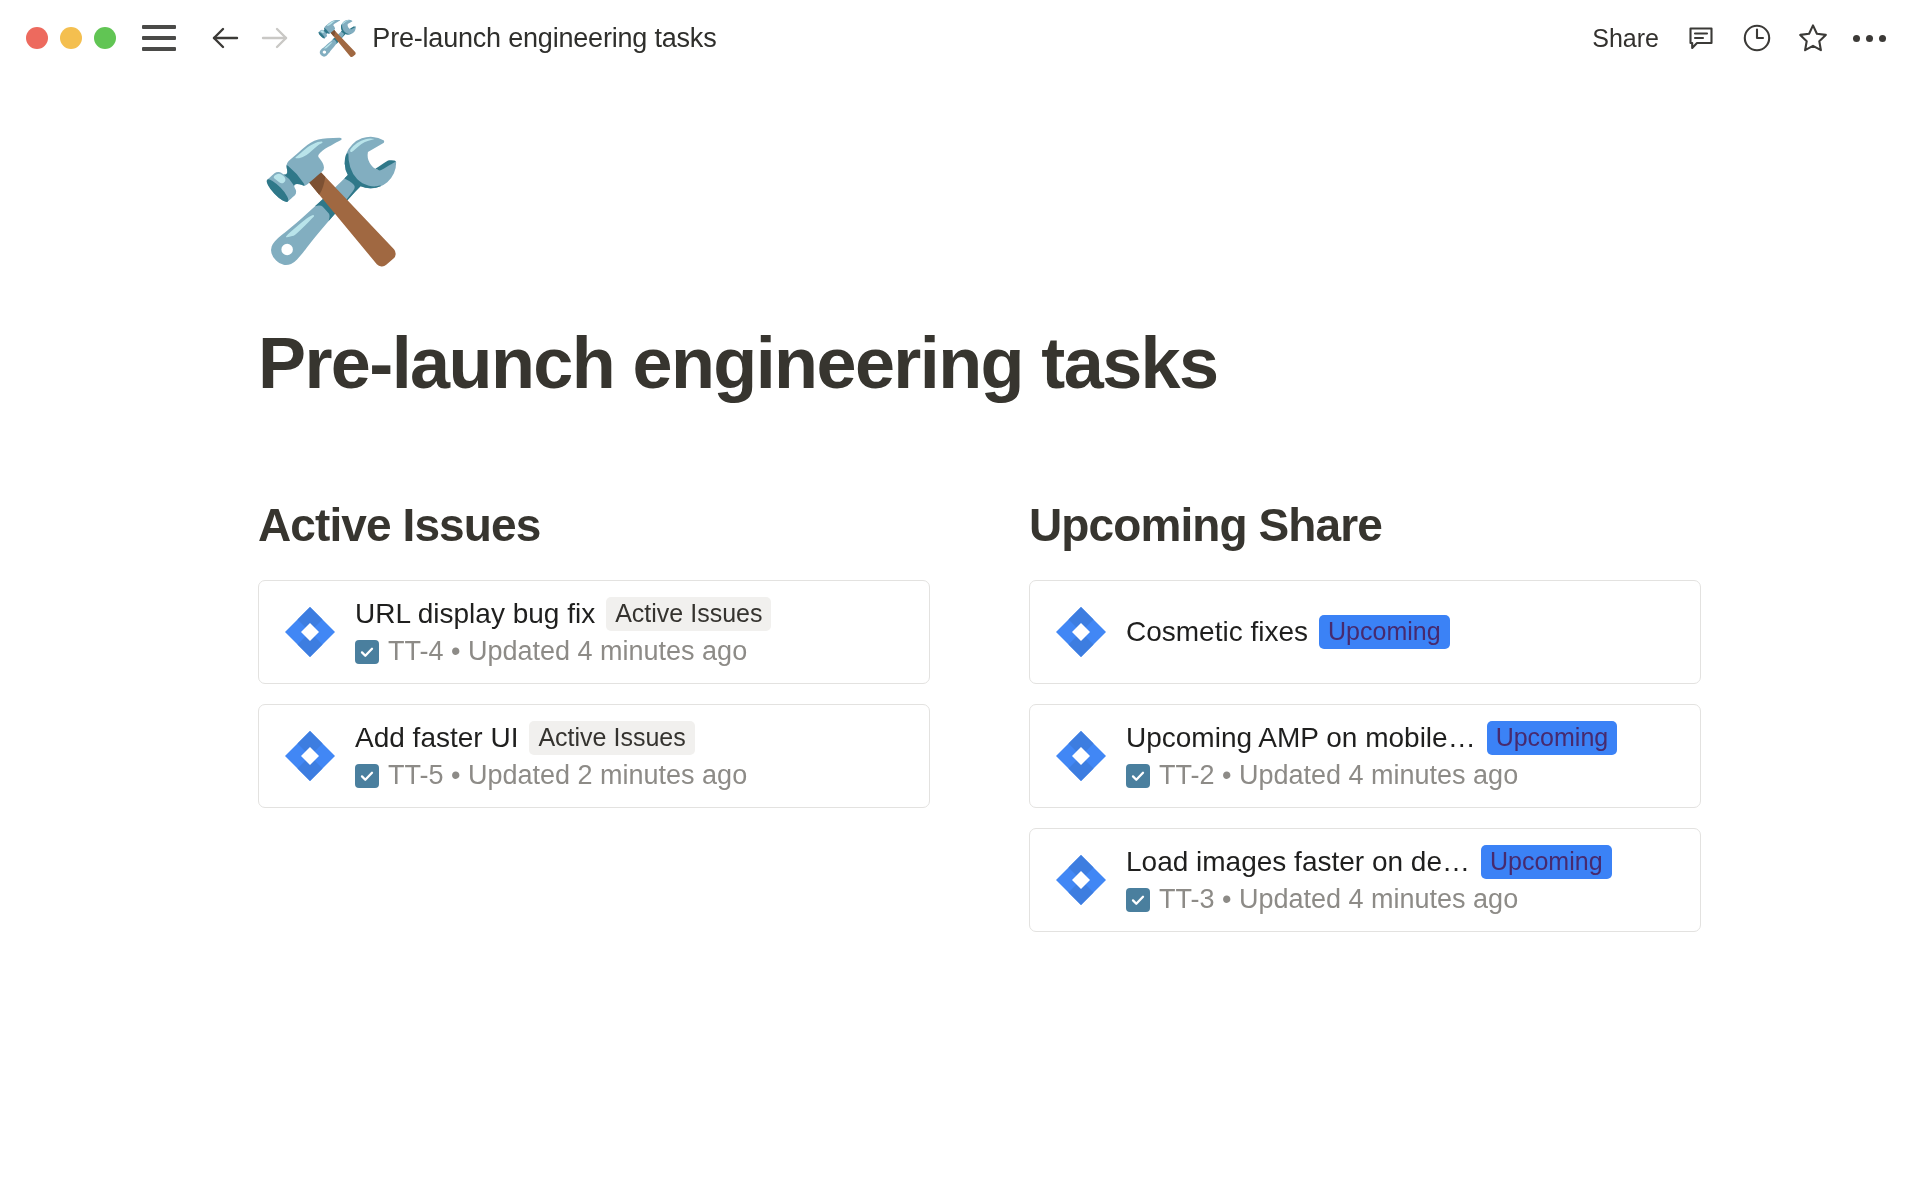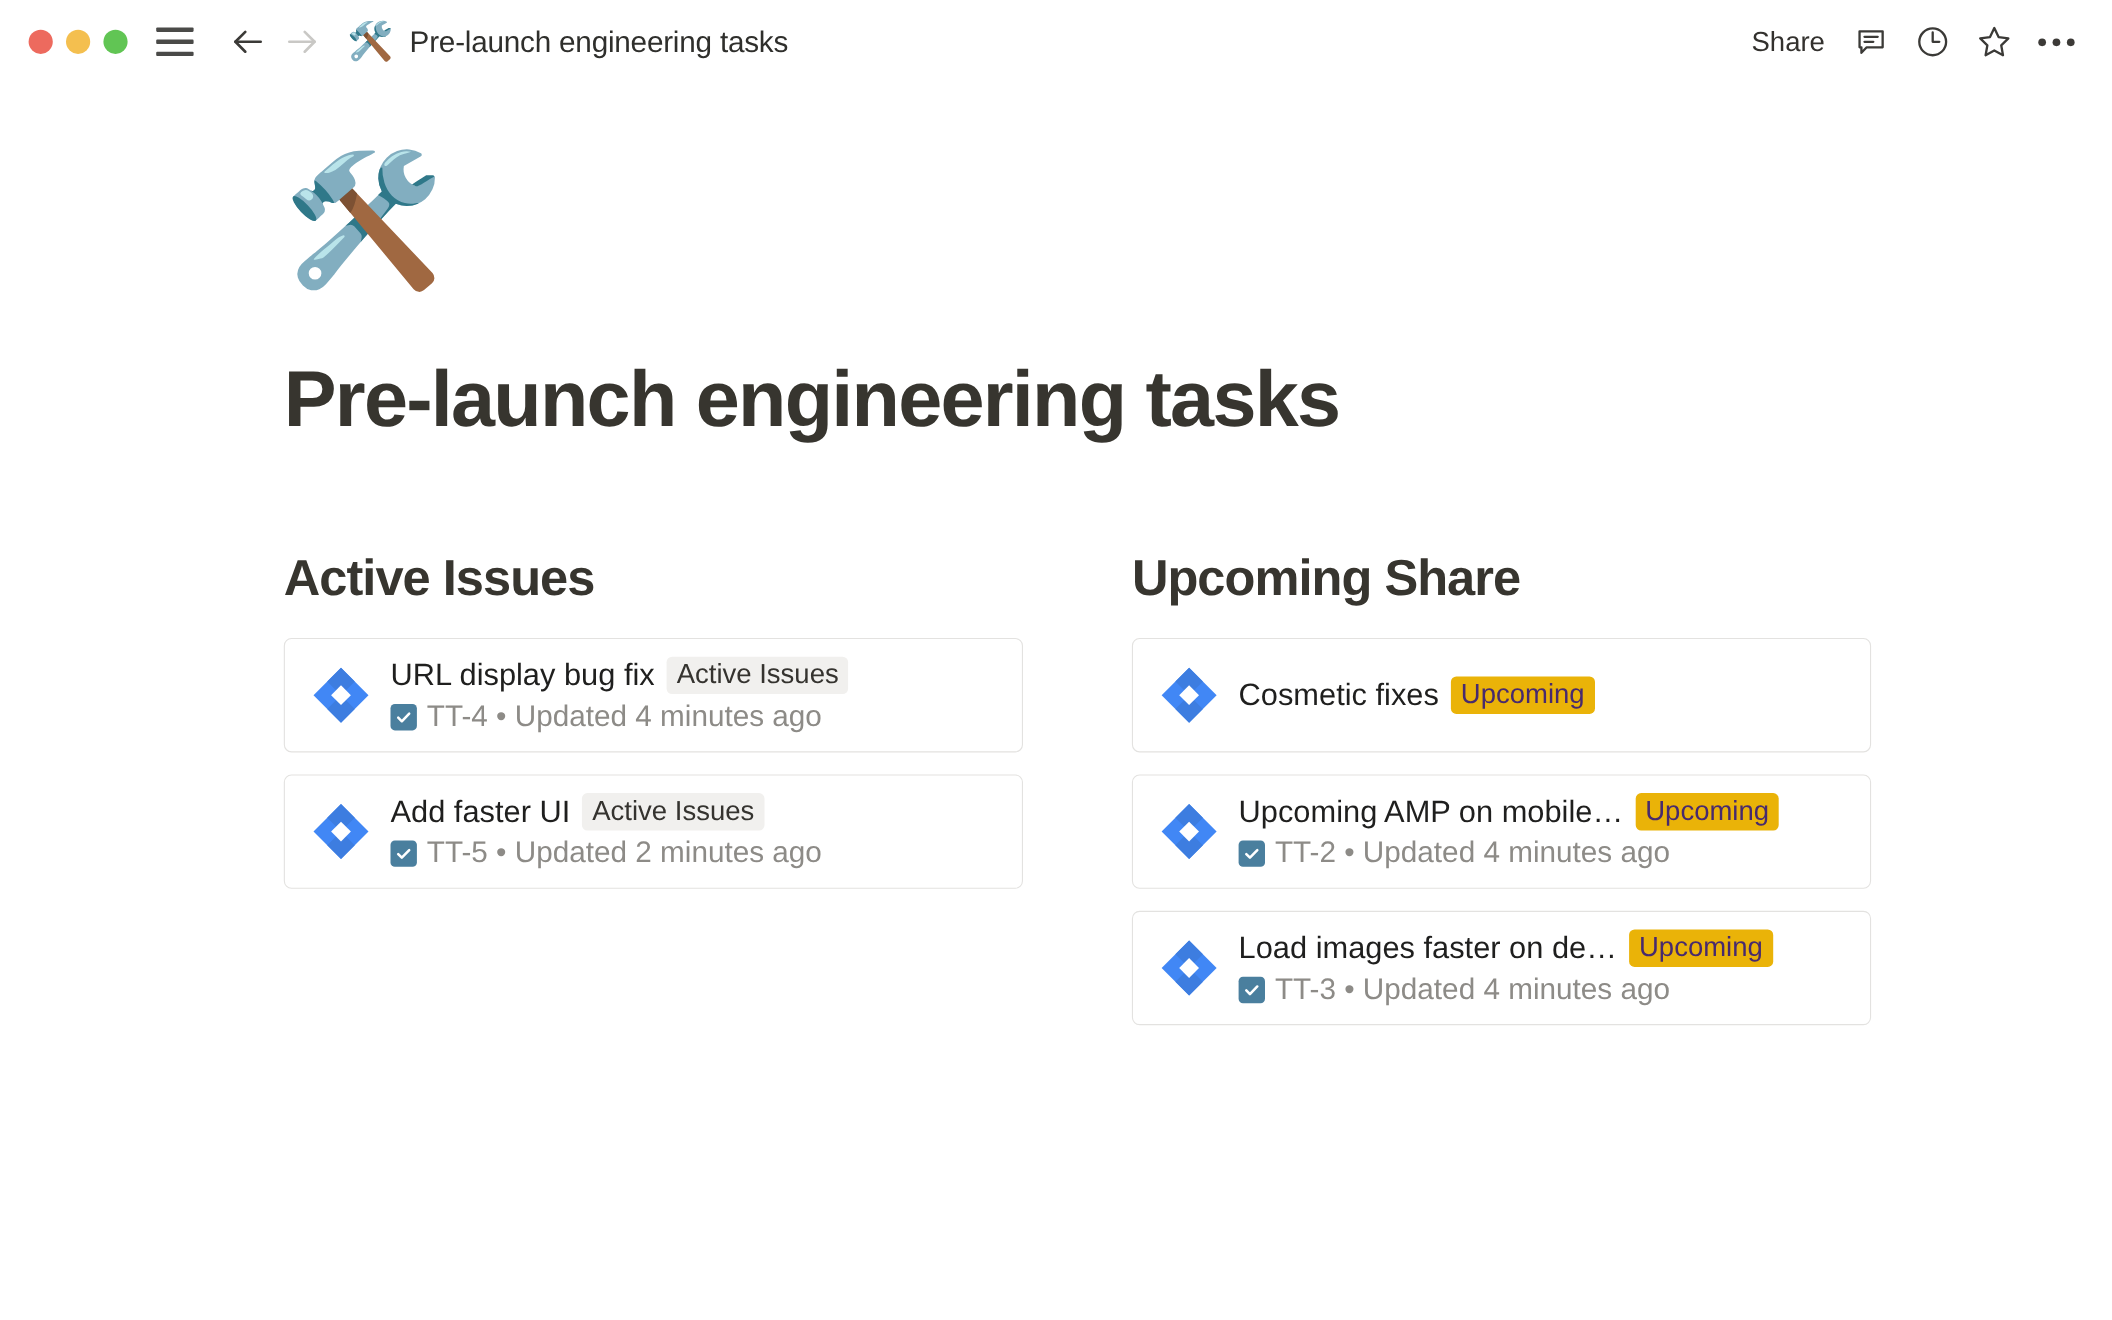--- a/index.html
+++ b/index.html
@@ -219,21 +219,21 @@
     padding: 2px 9px 4px 9px;
     border-radius: 5px;
     white-space: nowrap;
     line-height: 1.15;
   }
   .badge.gray {
     background: #f1f0ee;
     color: #35332f;
   }
   .badge.purple {
-    background: #eab308;
+    background: #3b82f6;
     color: #472a6e;
   }
 
   .card-line2 {
     display: flex;
     align-items: center;
     gap: 9px;
   }
 
   .checkbox {

